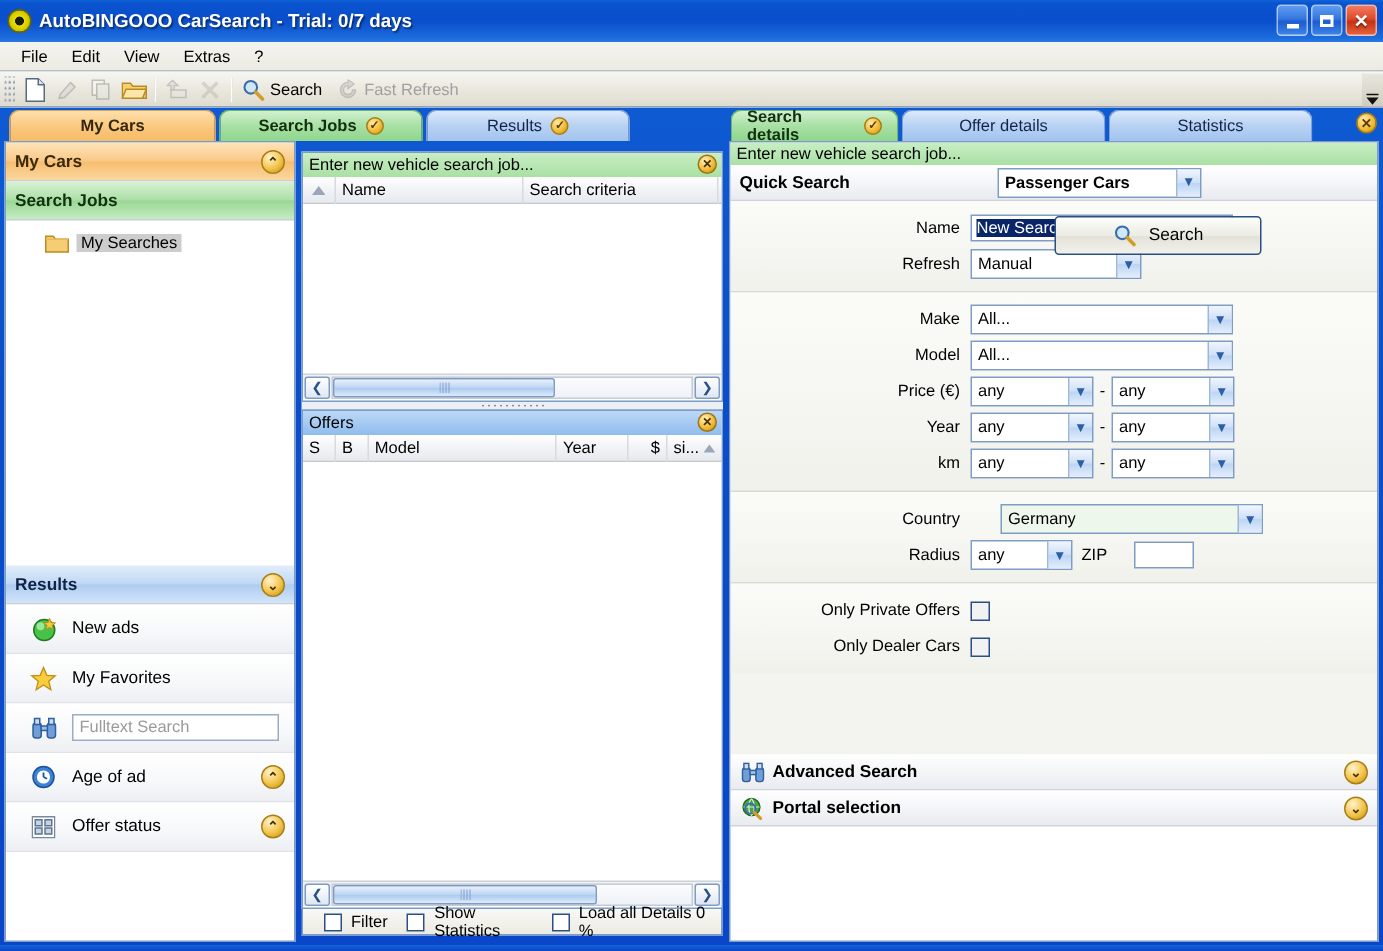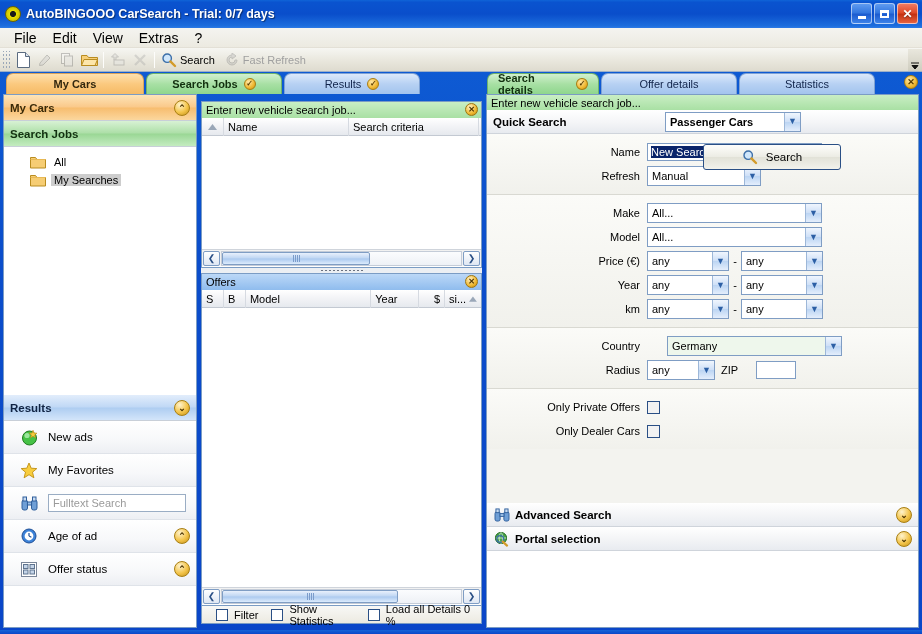--- a/index.html
+++ b/index.html
@@ -51,21 +51,21 @@
   .tbtn .max-box { width: 9px; height: 8px; border: 2px solid #fff; border-top-width: 3px; }
 
   
   .menubar {
     position: absolute; left: 0; top: 28px; width: 922px; height: 20px;
     background: linear-gradient(to bottom, #f4f4f0 0%, #eceae1 100%);
     display: flex; align-items: center; padding-left: 6px;
     border-bottom: 1px solid #e3e0d6;
   }
   .menu-item {
-    padding: 2px 8px; font-size: 14px; color: #000; cursor: default;
+    padding: 2px 8px; font-size: 11px; color: #000; cursor: default;
   }
 
   
   .toolbar {
     position: absolute; left: 0; top: 48px; width: 922px; height: 24px;
     background: linear-gradient(to bottom, #f6f6f2 0%, #e9e7dd 55%, #dedbcf 100%);
     display: flex; align-items: center;
     border-bottom: 1px solid #9db0c8;
   }
   .grip { width: 7px; height: 18px; margin: 0 2px 0 3px;
@@ -455,27 +455,20 @@
     <div class="sec-header orange">
       <span>My Cars</span>
       <span class="chev">⌃</span>
     </div>
 
     <div class="sec-header green">
       <span>Search Jobs</span>
     </div>
 
     <div class="tree">
-      <div class="tree-item">
-        <svg class="folder" viewBox="0 0 16 13">
-          <path d="M0.5 1.5 H5.5 L7 3.5 H15.5 V12 H0.5 Z" fill="#f6cd74" stroke="#b98c20"></path>
-          <path d="M0.5 3.5 H15.5" stroke="#e8b955" fill="none"></path>
-        </svg>
-        <span class="lbl">All</span>
-      </div>
       <div class="tree-item selected">
         <svg class="folder" viewBox="0 0 16 13">
           <path d="M0.5 1.5 H5.5 L7 3.5 H15.5 V12 H0.5 Z" fill="#f6cd74" stroke="#b98c20"></path>
           <path d="M0.5 3.5 H15.5" stroke="#e8b955" fill="none"></path>
         </svg>
         <span class="lbl">My Searches</span>
       </div>
     </div>
 
     <div class="left-spacer" style="height:206px;"></div>

